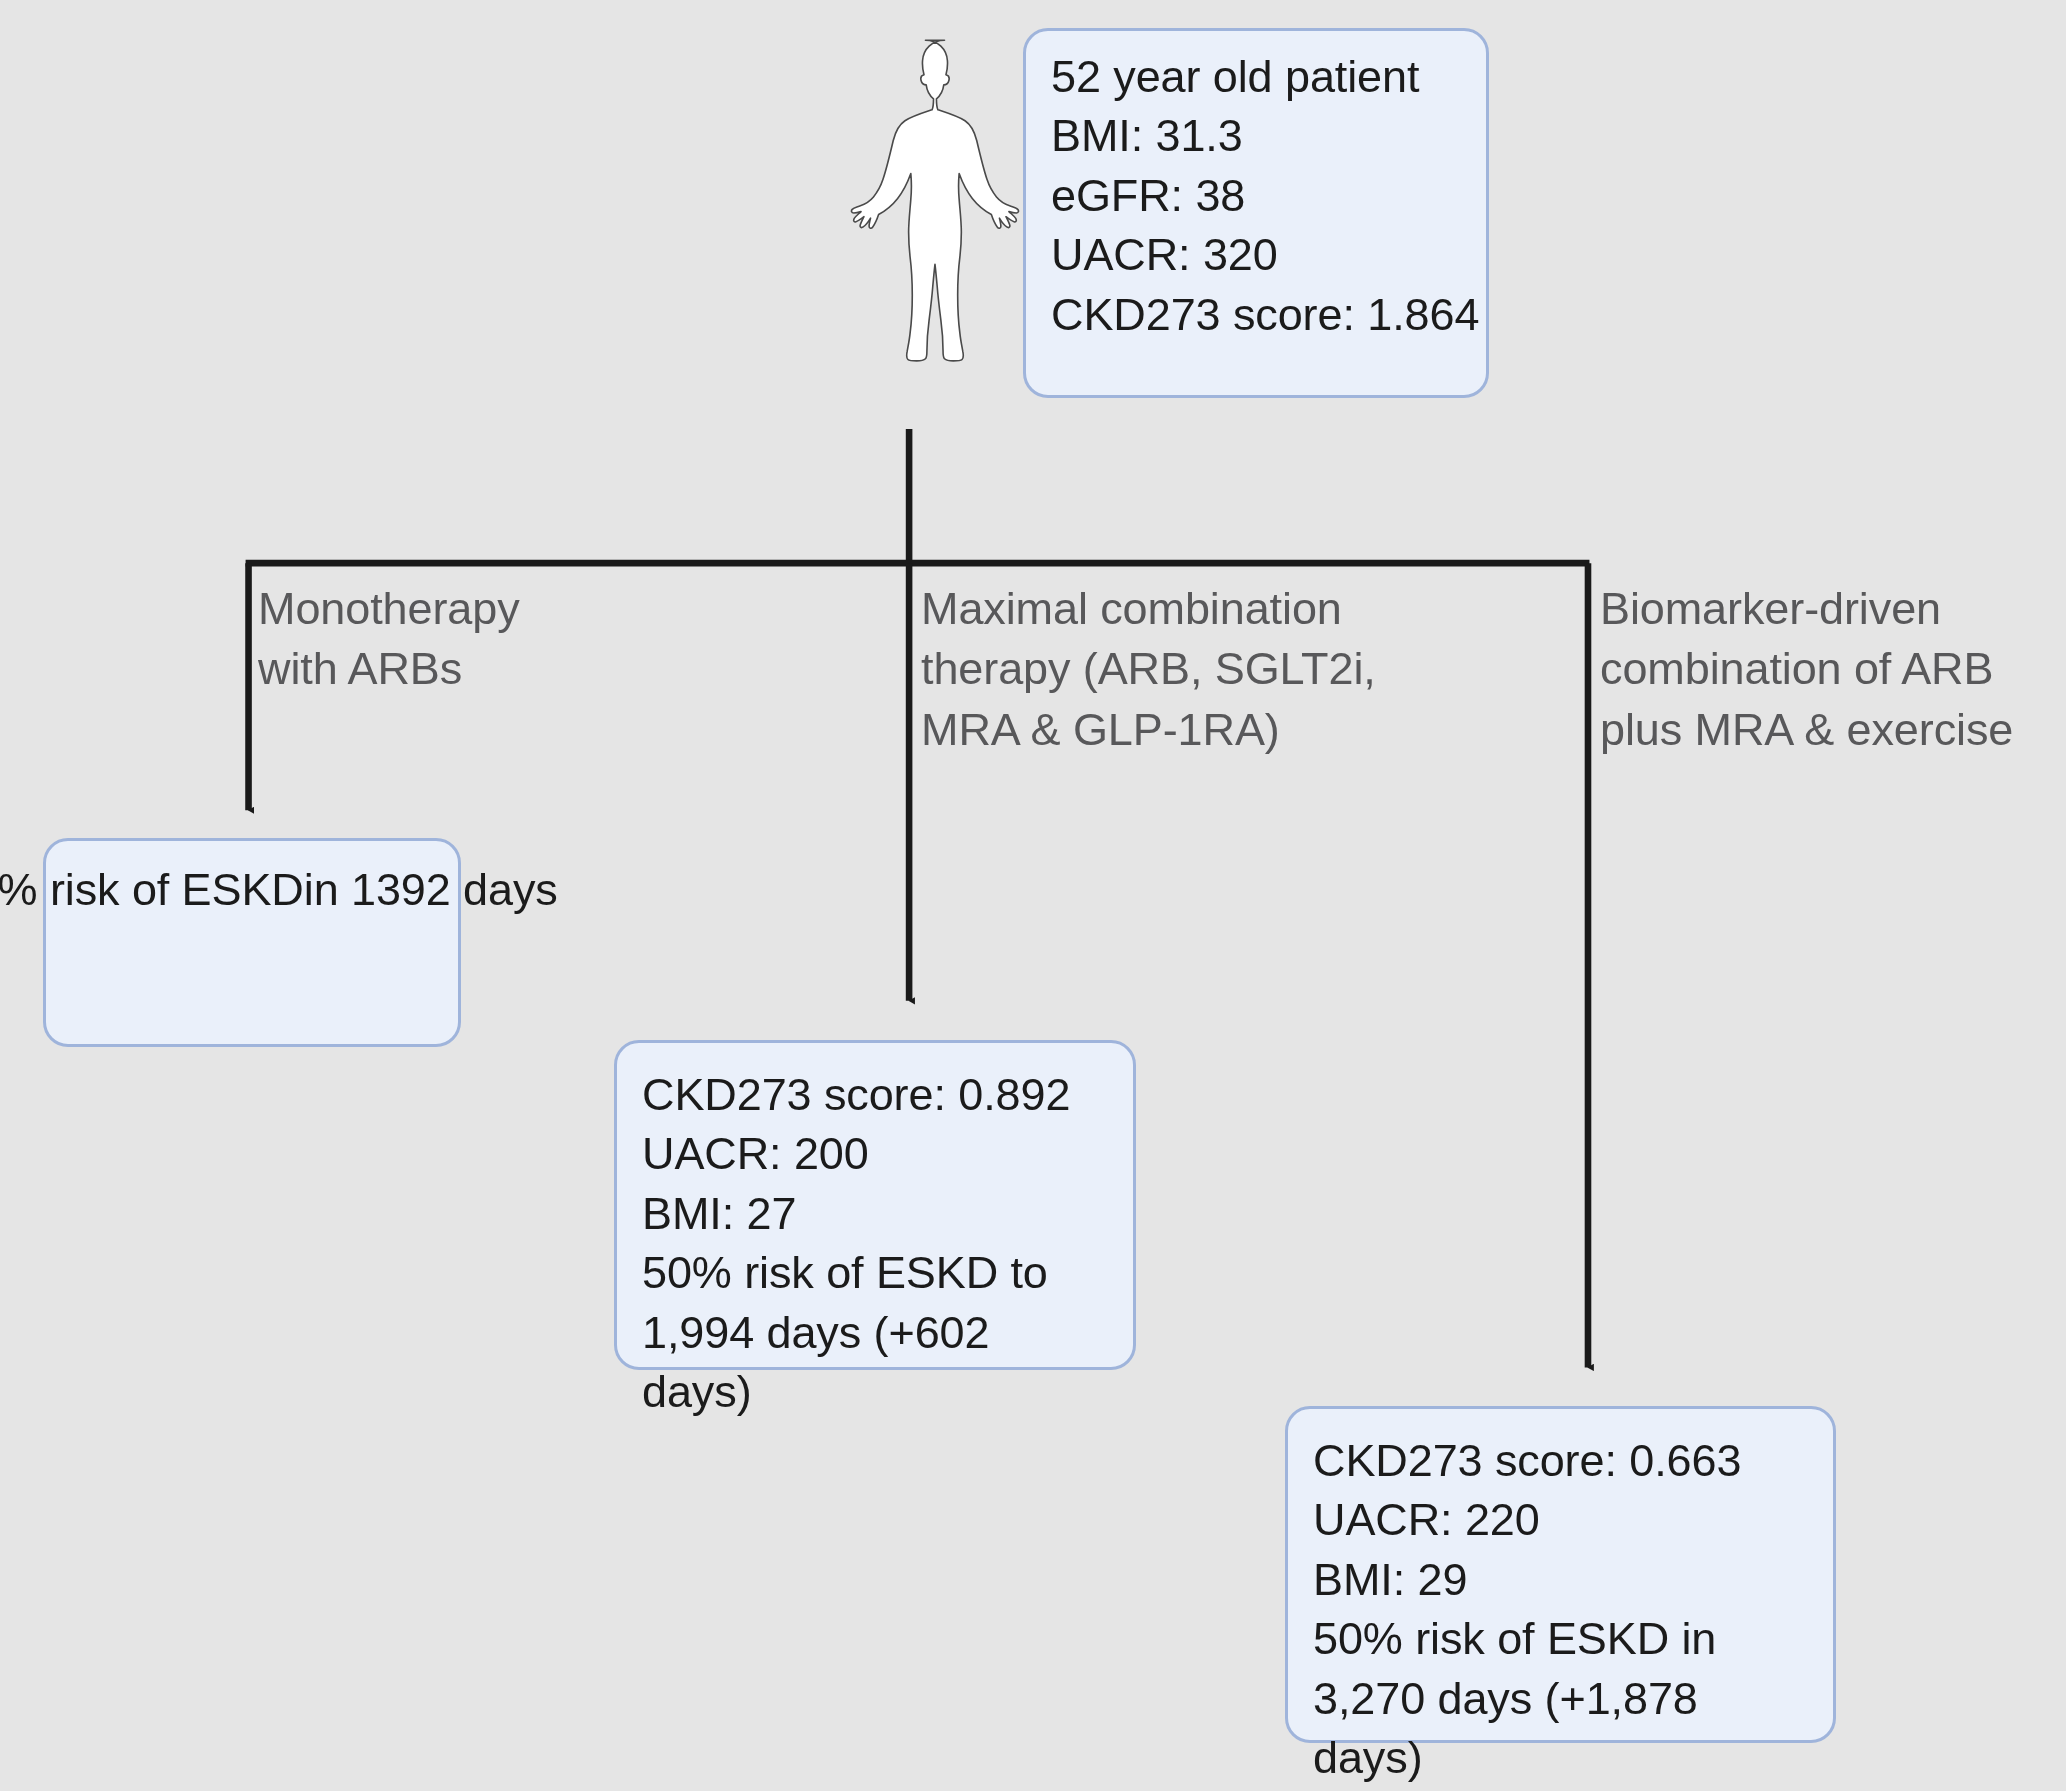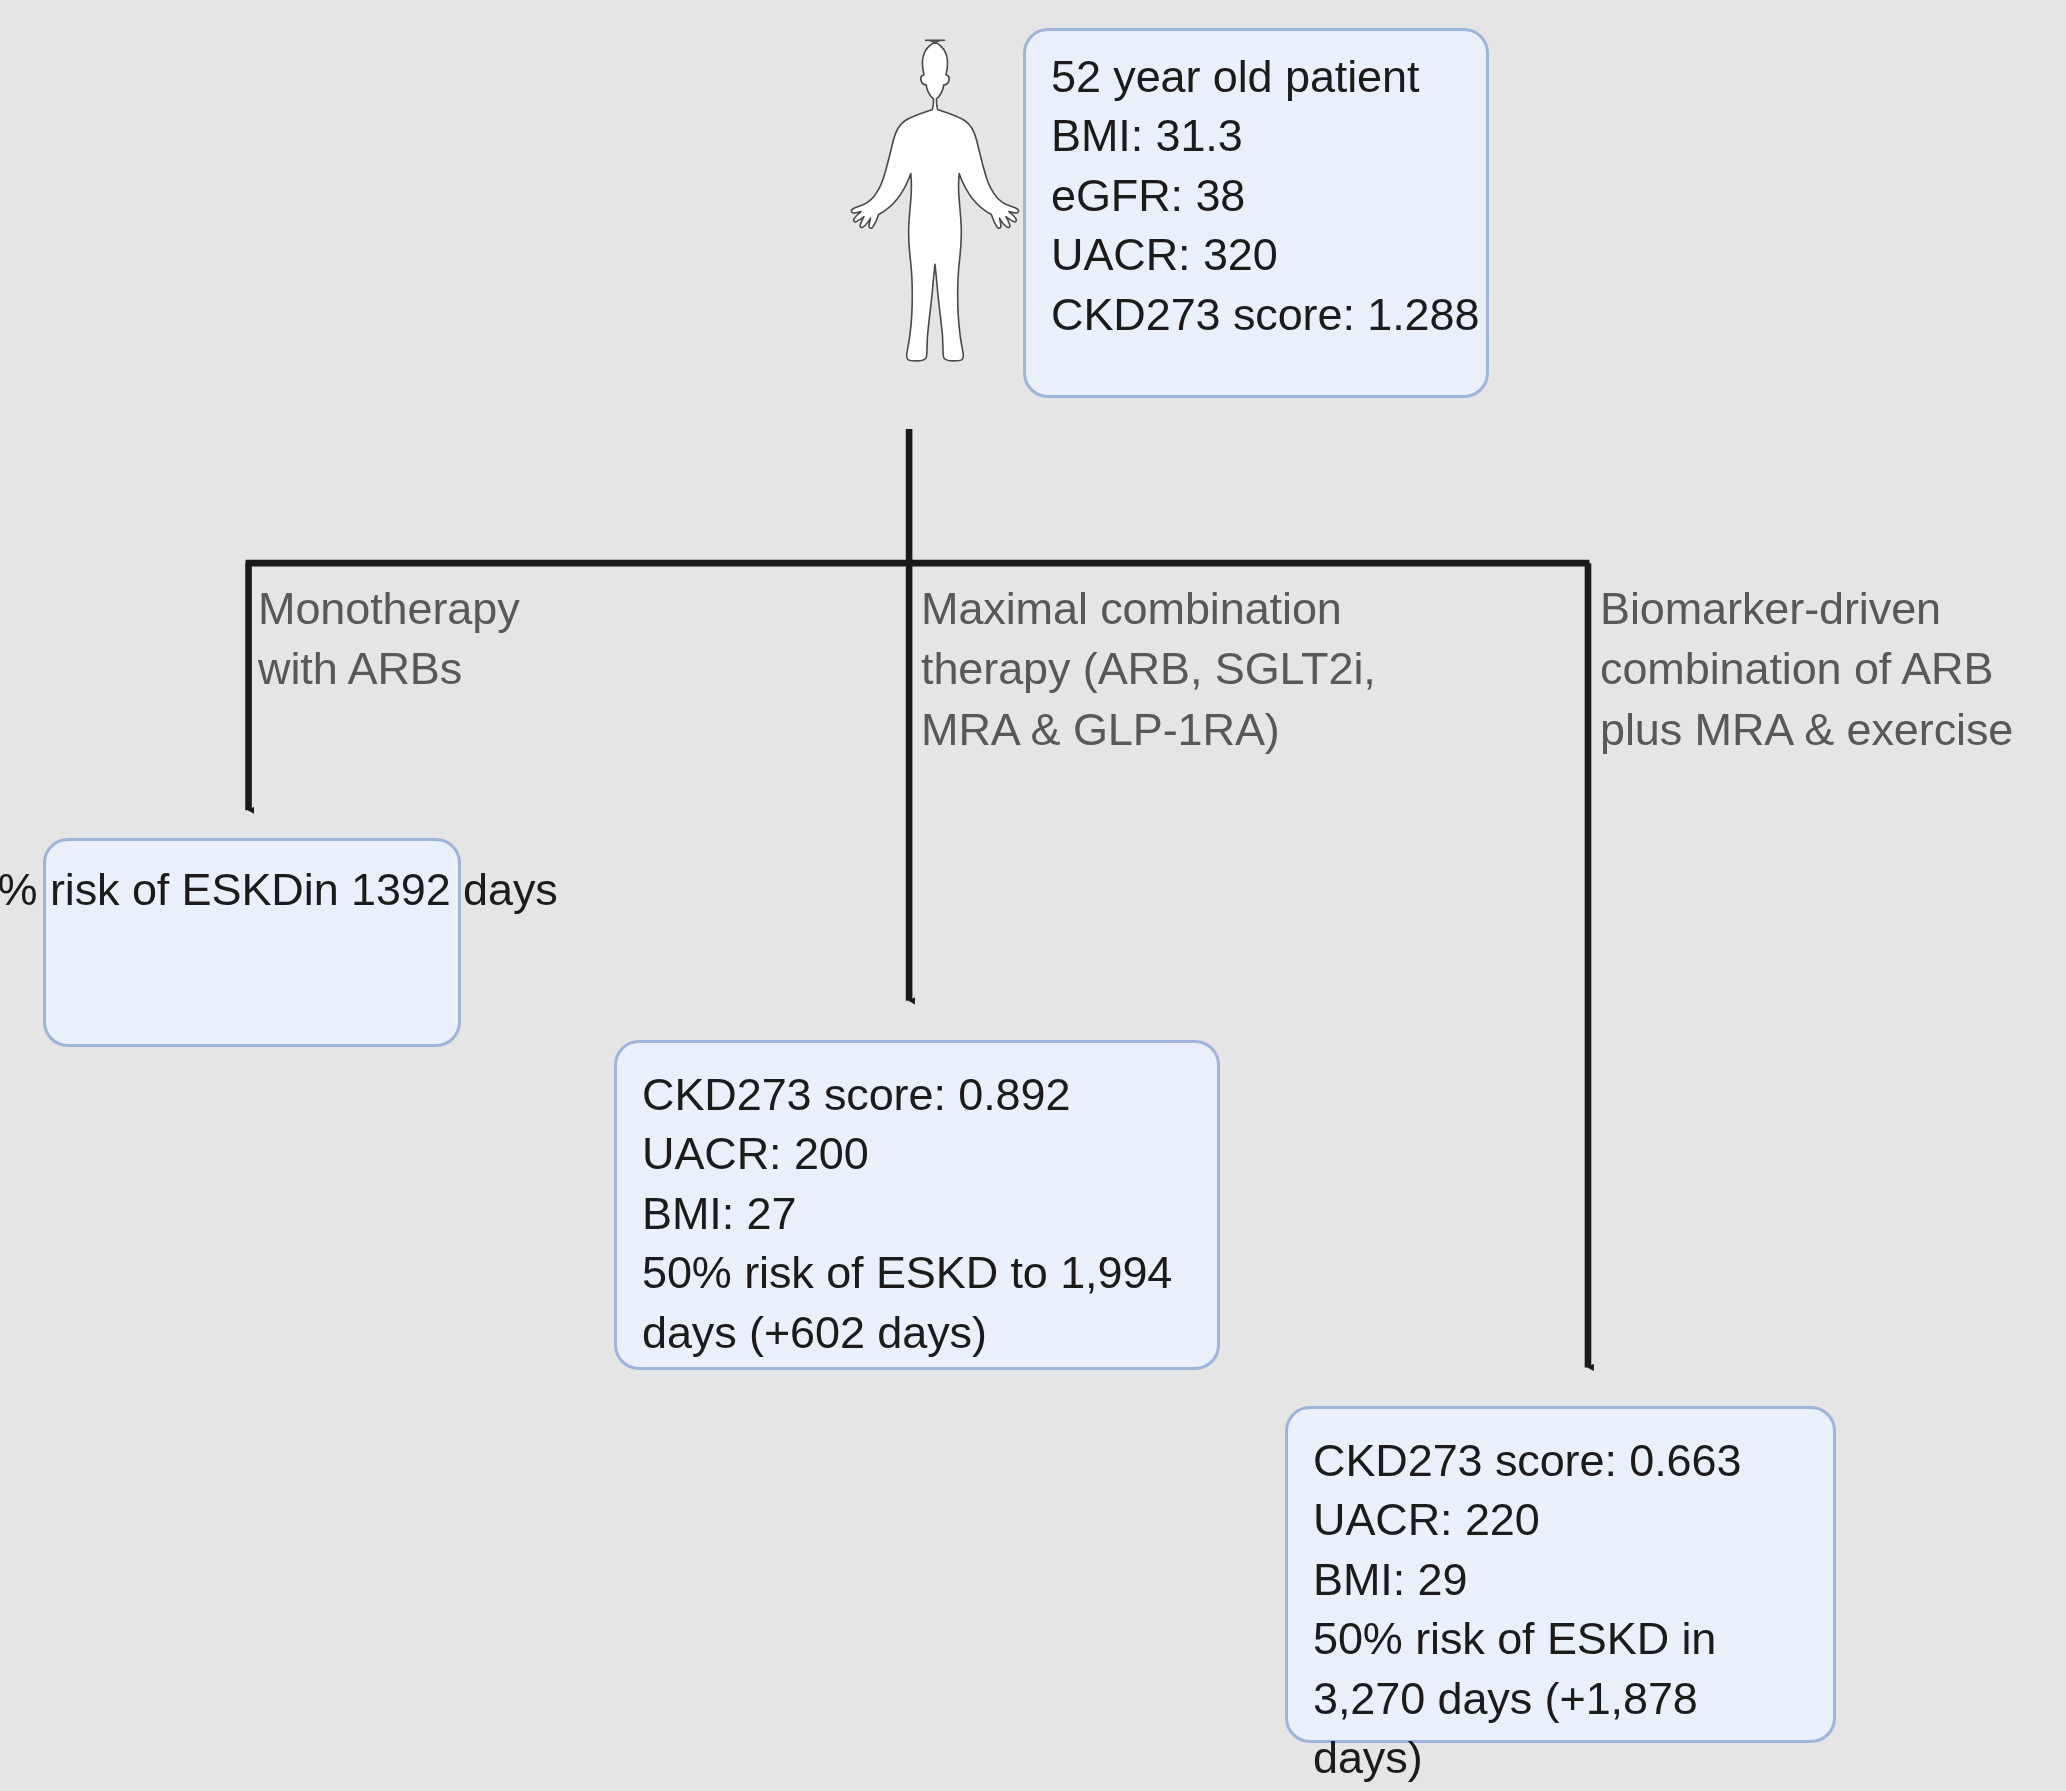--- a/index.html
+++ b/index.html
@@ -57,21 +57,21 @@
     top: 838px;
     width: 418px;
     height: 209px;
     display: flex;
     flex-direction: row;
     justify-content: center;
   }
   #outcome-box-middle {
     left: 614px;
     top: 1040px;
-    width: 606px;
+    width: 522px;
     height: 330px;
     padding-top: 22px;
   }
   #outcome-box-right {
     left: 1285px;
     top: 1406px;
     width: 551px;
     height: 337px;
     padding-top: 22px;
   }
@@ -201,21 +201,21 @@
              c1,-4 0,-7 -4,-8
              c1.5,-5 2.5,-11 2,-19
              c-1,-16 -13,-28 -30,-28 Z"></path>
   </svg>
 
   <div class="node-box" id="patient-box">
     <div class="line">52 year old patient</div>
     <div class="line">BMI: 31.3</div>
     <div class="line">eGFR: 38</div>
     <div class="line">UACR: 320</div>
-    <div class="line">CKD273 score: 1.288</div>
+    <div class="line">CKD273 score: 1.864</div>
   </div>
 
   <div class="branch-label" id="branch-label-left">Monotherapy
 with ARBs</div>
 
   <div class="branch-label" id="branch-label-middle">Maximal combination
 therapy (ARB, SGLT2i,
 MRA &amp; GLP-1RA)</div>
 
   <div class="branch-label" id="branch-label-right">Biomarker-driven

